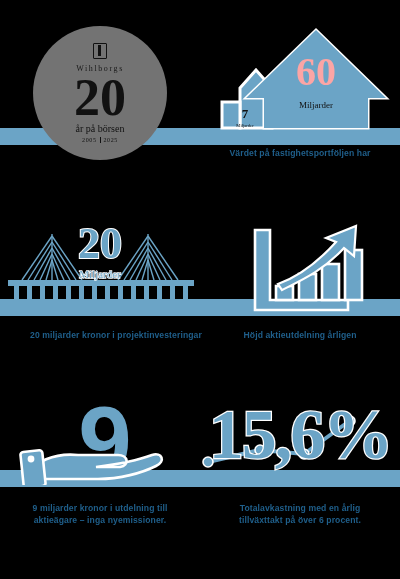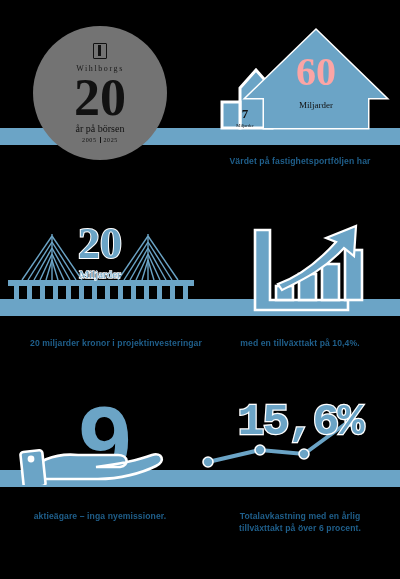--- a/index.html
+++ b/index.html
@@ -16,21 +16,21 @@
   .band.b2{top:299px;}
   .band.b3{top:470px;}
 
   .cap{
     color:#1f5f8b;
     font-size:8.6px;
     font-weight:bold;
     line-height:1.35;
     text-align:center;
     width:186px;
-    margin:8px auto;
+    margin:0 auto;
     letter-spacing:.1px;
   }
 
   
   .badge{
     position:absolute;left:33px;top:26px;width:134px;height:134px;
     border-radius:50%;background:#737373;
     display:flex;flex-direction:column;align-items:center;justify-content:center;
     z-index:3;
   }
@@ -102,21 +102,21 @@
   .nine{
     position:absolute;left:55px;top:-2px;width:100px;text-align:center;
     font-family:"Liberation Sans", sans-serif;font-weight:bold;font-size:96px;
     color:#6ba4c6;line-height:1;
   }
 
   
   .pctWrap{position:absolute;left:200px;top:400px;width:200px;height:85px;z-index:3;}
   .pct{
     position:absolute;left:0;top:0;width:200px;text-align:center;
-    font-family:Liberation Mono, monospace;font-weight:bold;font-size:45px;
+    font-family:Liberation Serif, serif;font-weight:bold;font-size:70px;
     color:#6ba4c6;line-height:1;letter-spacing:-2px;
     -webkit-text-stroke:2.5px #fff;paint-order:stroke fill;
   }
 
   .capRow{position:absolute;width:200px;}
   .c1{left:200px;top:148px;}
   .c2{left:16px;top:330px;}
   .c3{left:200px;top:330px;}
   .c4{left:0px;top:503px;}
   .c5{left:200px;top:503px;}
@@ -247,26 +247,27 @@
   </div>
 
   <div class="capRow c2">
     <div class="cap">
       <div>20 miljarder kronor i projektinvesteringar</div>
     </div>
   </div>
 
   <div class="capRow c3">
     <div class="cap">
-      <div>med en tillväxttakt på 10,4%.</div>
+      <div>Höjd aktieutdelning årligen</div>
     </div>
   </div>
 
   <div class="capRow c4">
     <div class="cap">
+      <div>9 miljarder kronor i utdelning till</div>
       <div>aktieägare – inga nyemissioner.</div>
     </div>
   </div>
 
   <div class="capRow c5">
     <div class="cap">
       <div>Totalavkastning med en årlig</div>
       <div>tillväxttakt på över 6 procent.</div>
     </div>
   </div>

